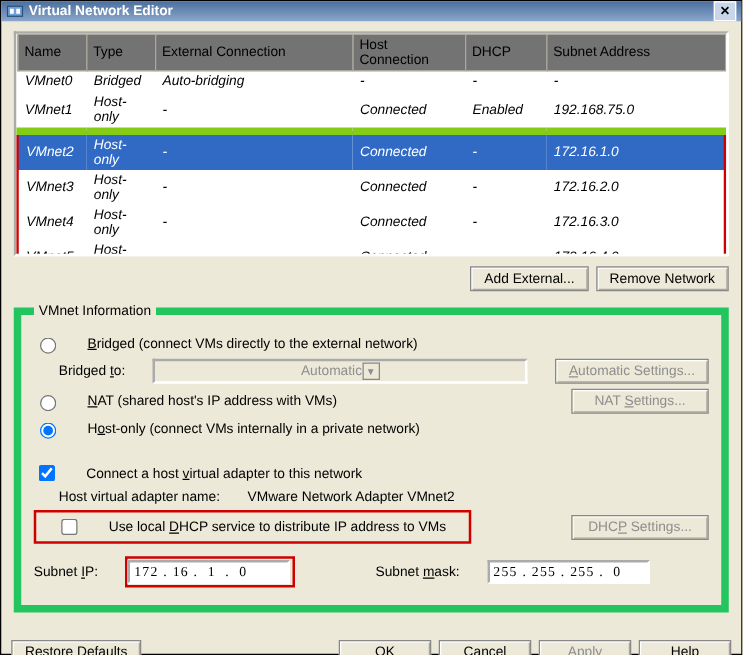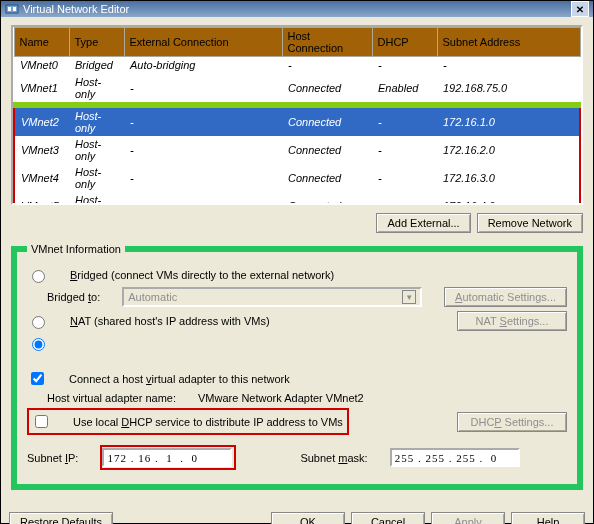--- a/index.html
+++ b/index.html
@@ -1,44 +1,44 @@
 <!DOCTYPE html>
 <html><head>
 <meta charset="utf-8">
 <style>
   * { box-sizing: border-box; font-family: Tahoma, Arial, sans-serif; font-size: 11px; }
   body { margin: 0; background: #ece9d8; }
   .window { width: 594px; height: 524px; border: 1px solid #000; background: #ece9d8; display: flex; flex-direction: column; }
   .titlebar { height: 22px; background: linear-gradient(#4b6f9e,#8aa7cc); color: #fff; display: flex; align-items: center; padding: 0 4px; }
   .titlebar .ticon { width: 14px; height: 14px; margin-right: 4px; }
   .titlebar .ticon svg { display:block; }
-  .titlebar .ttl { font-weight: normal; }
+  .titlebar .ttl { font-weight: bold; }
   .titlebar .spacer { flex: 1; }
   .sysbtn { width: 18px; height: 16px; border: 1px solid #fff; background: #c9d6e9; margin-left: 2px; display:flex; align-items:center; justify-content:center; color:#000; font-weight:bold; font-size:10px;}
   .content { flex: 1; padding: 8px 10px; display:flex; flex-direction:column; }
   .tablewrap { border: 2px inset #fff; background: #fff; height: 180px; overflow:hidden; }
   table { border-collapse: collapse; width: 100%; }
-  th { background: #a16207; border: 1px solid #aca899; text-align: left; padding: 2px 5px; font-weight: normal; height: 18px; }
+  th { background: #737373; border: 1px solid #aca899; text-align: left; padding: 2px 5px; font-weight: normal; height: 18px; }
   td { padding: 2px 6px; height: 17px; border:0;font-style:italic; }
   tr.sel td { background: #316ac5; color: #fff; }
   tr:nth-child(3) td:first-child, tr:nth-child(4) td:first-child, tr:nth-child(5) td:first-child, tr:nth-child(6) td:first-child { border-left: 2px solid #d00000; }
   tr:nth-child(3) td:last-child, tr:nth-child(4) td:last-child, tr:nth-child(5) td:last-child, tr:nth-child(6) td:last-child { border-right: 2px solid #d00000; }
   tr:nth-child(3) td { border-top: 6px solid #84cc16; }
   tr:nth-child(6) td { border-bottom: 2px solid #d00000; }
   .btnrow { display:flex; justify-content:flex-end; gap:6px; padding:8px 0; }
   .btn { background: #ece9d8; border: 1px solid #888; box-shadow: inset 1px 1px #fff, inset -1px -1px #aca899; padding: 3px 10px; min-width: 86px; text-align:center; cursor:default; white-space:nowrap;}
   .btn.disabled { color: #8e8e8e; }
   fieldset { border: 6px solid #22c55e; margin: 2px 0 6px 0; padding: 8px 10px 10px 10px; }
   legend { padding: 0 4px; }
   .row { display:flex; align-items:center; margin: 4px 0; gap:22px; }
   .indent { margin-left: 20px; }
   .radio, .check { width:13px; height:13px; flex:none; }
   .u { text-decoration: underline; }
   input[type=text] { font-family: Tahoma; font-size:11px; border:2px inset #fff; background:#fff; padding:1px 3px; height:19px;}
-  .selectdis { flex:1; height:20px; border:2px inset #fff; background:#ece9d8; color:#8e8e8e; padding:1px 4px; display:flex; align-items:center; justify-content:space-between;}
+  .selectdis { flex:1; height:20px; border:2px inset #fff; background:#ece9d8; color:#8e8e8e; padding:1px 4px; display:flex; align-items:center; justify-content:center;}
   .selectdis .dd { width:14px; height:14px; background:#ece9d8; border:1px solid #888; display:flex; align-items:center; justify-content:center; font-size:8px;}
   .redbox { border: 2px solid #d00000; display:inline-block; padding:1px 2px 1px 0;}
   .ipbox { width:130px; letter-spacing:1px; text-align:left; }
   .bottombar { display:flex; align-items:center; padding: 6px 8px 10px 8px; gap:6px; }
   .bottombar .spacer { flex:1; }
   .rbtn { min-width:74px; }
   .sep { height:1px; background:#aca899; margin: 0 0 2px 0;}
 </style>
 </head>
 <body>
@@ -151,38 +151,39 @@
         <input type="radio" class="radio" style="">
         <label><span class="u">N</span>AT (shared host's IP address with VMs)</label>
 
         <span style="flex:1"></span>
         <span class="btn disabled" style="min-width:110px">NAT <span class="u">S</span>ettings...</span>
 
       </div>
 
       <div class="row">
         <input type="radio" class="radio" checked="" style="">
+        <label>H<span class="u">o</span>st-only (connect VMs internally in a private network)</label>
 
       </div>
 
       <div style="height:10px"></div>
 
       <div class="row">
         <input type="checkbox" class="check" checked="" style="">
         <label>Connect a host <span class="u">v</span>irtual adapter to this network</label>
 
       </div>
       <div class="row indent">
         <label>Host virtual adapter name:</label>
         <span>VMware Network Adapter VMnet2</span>
       </div>
 
       <div class="row" style="justify-content:space-between">
         <span class="redbox">
-          <span class="row" style="margin:1px 2px">
+          <span class="row" style="margin:1px 16px">
             <input type="checkbox" class="check" style="">
             <label>Use local <span class="u">D</span>HCP service to distribute IP address to VMs</label>
 
           </span>
         </span>
         <span class="btn disabled" style="min-width:110px">DHC<span class="u">P</span> Settings...</span>
 
       </div>
 
       <div class="row" style="margin-top:10px">

